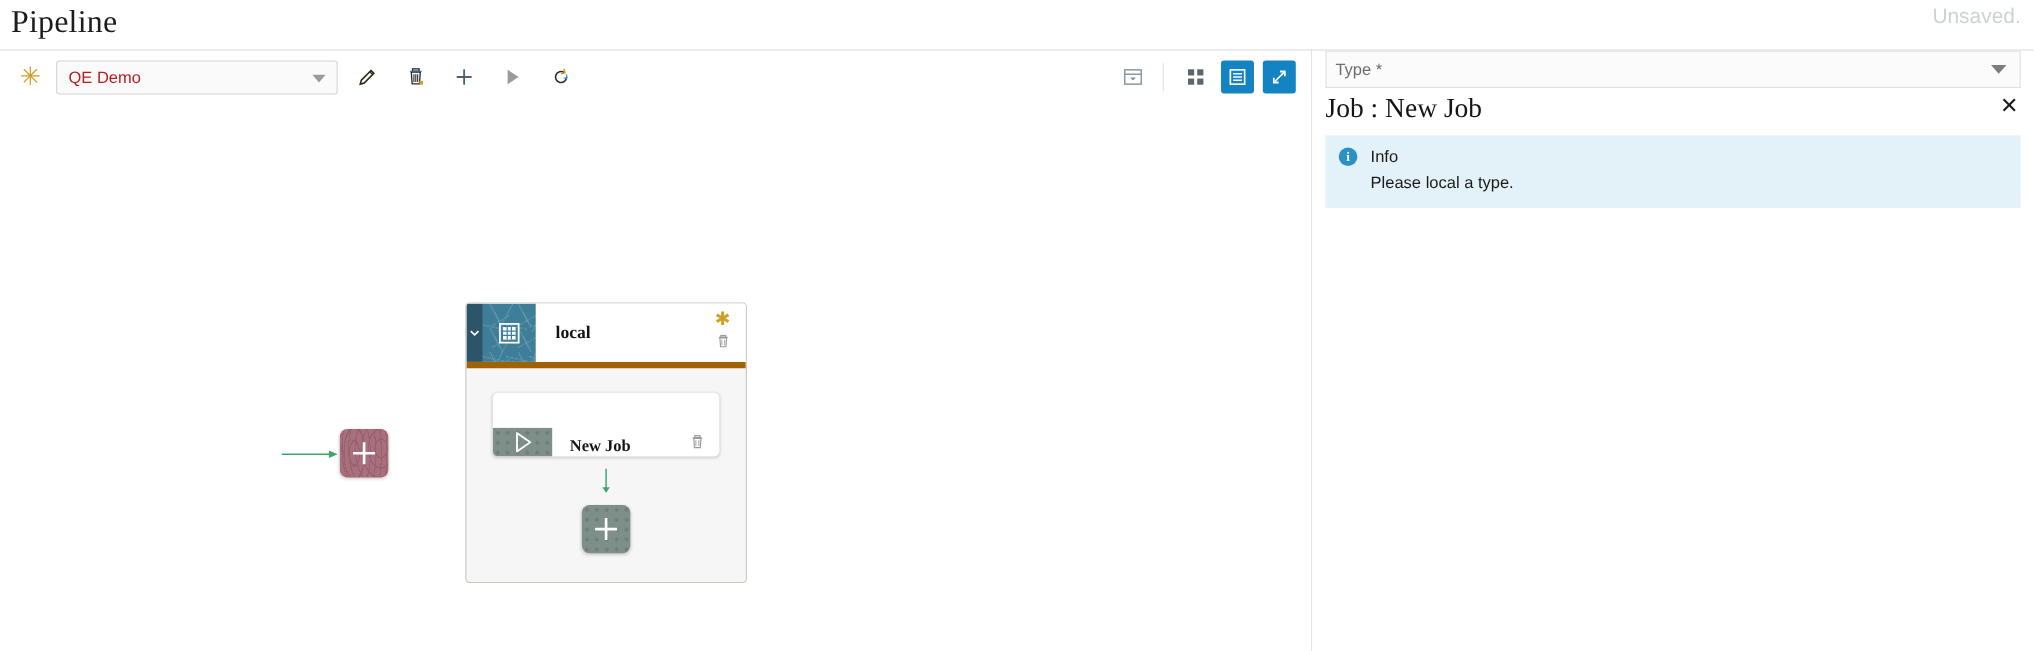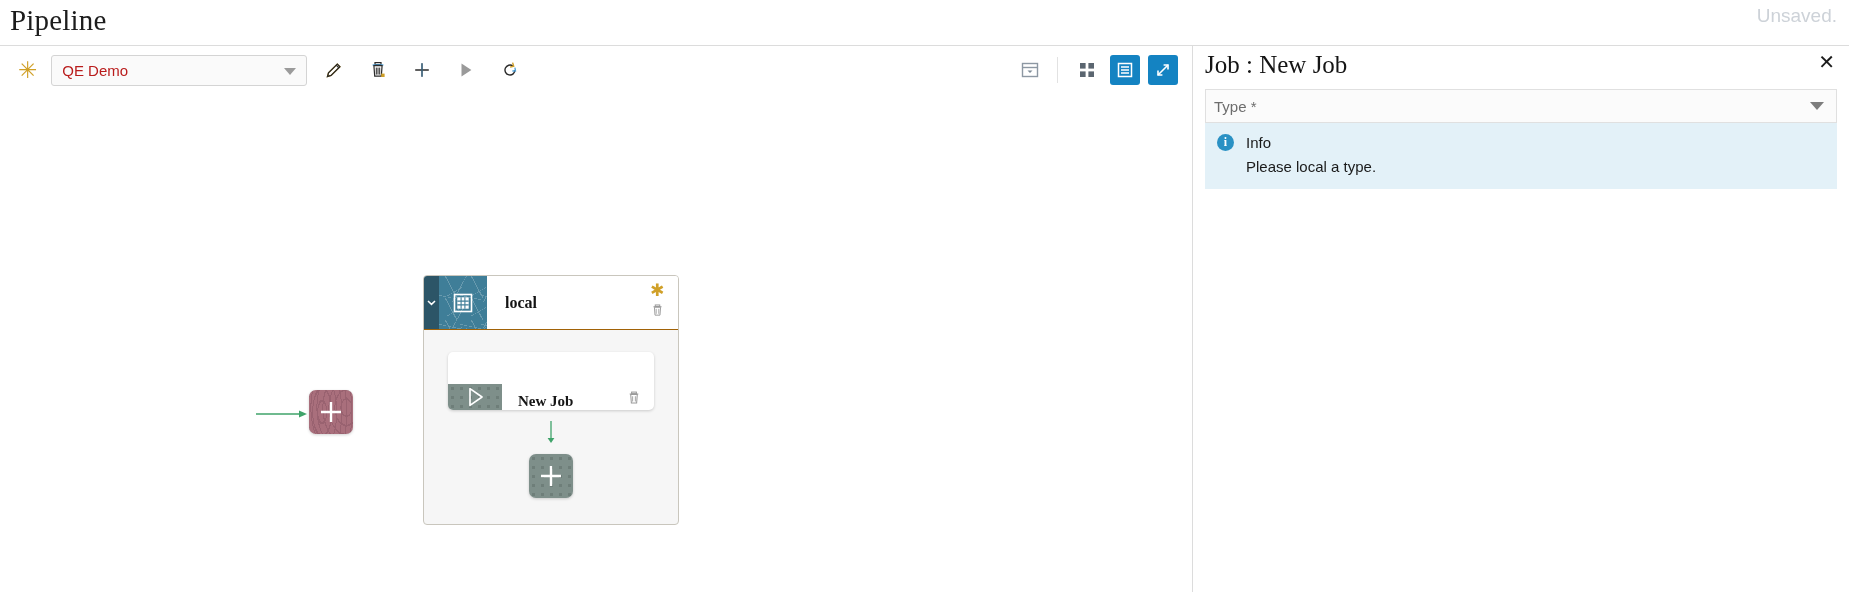--- a/index.html
+++ b/index.html
@@ -152,21 +152,21 @@
     border-radius: 4px;
     background: #f6f6f6;
     box-sizing: border-box;
   }
   #group-header {
     height: 53px;
     background: #ffffff;
     display: flex;
     align-items: stretch;
     position: relative;
-    border-bottom: 1px solid #a16207;
+    border-bottom: 6px solid #a16207;
     border-radius: 3px 3px 0 0;
     overflow: hidden;
   }
   #group-collapse {
     width: 15px;
     background: #2c5567;
     display: flex;
     align-items: center;
     justify-content: center;
     cursor: pointer;
@@ -584,28 +584,28 @@
         <svg class="plus" viewBox="0 0 26 26">
           <path d="M13 3v20" stroke="#ffffff" stroke-width="2.4"></path>
           <path d="M3 13h20" stroke="#ffffff" stroke-width="2.4"></path>
         </svg>
       </div>
 
     </div>
   </div>
 
   <div id="details-pane">
+    <div id="type-select">
+      <span id="type-select-value">Type *</span>
+      <span id="type-caret"></span>
+    </div>
+
     <div id="details-header">
       <div id="details-title">Job : New Job</div>
       <div id="details-close">✕</div>
-    </div>
-
-    <div id="type-select">
-      <span id="type-select-value">Type *</span>
-      <span id="type-caret"></span>
     </div>
 
     <div id="info-box">
       <div id="info-row">
         <span id="info-icon">i</span>
         <span id="info-title">Info</span>
       </div>
       <div id="info-text">Please local a type.</div>
     </div>
   </div>

